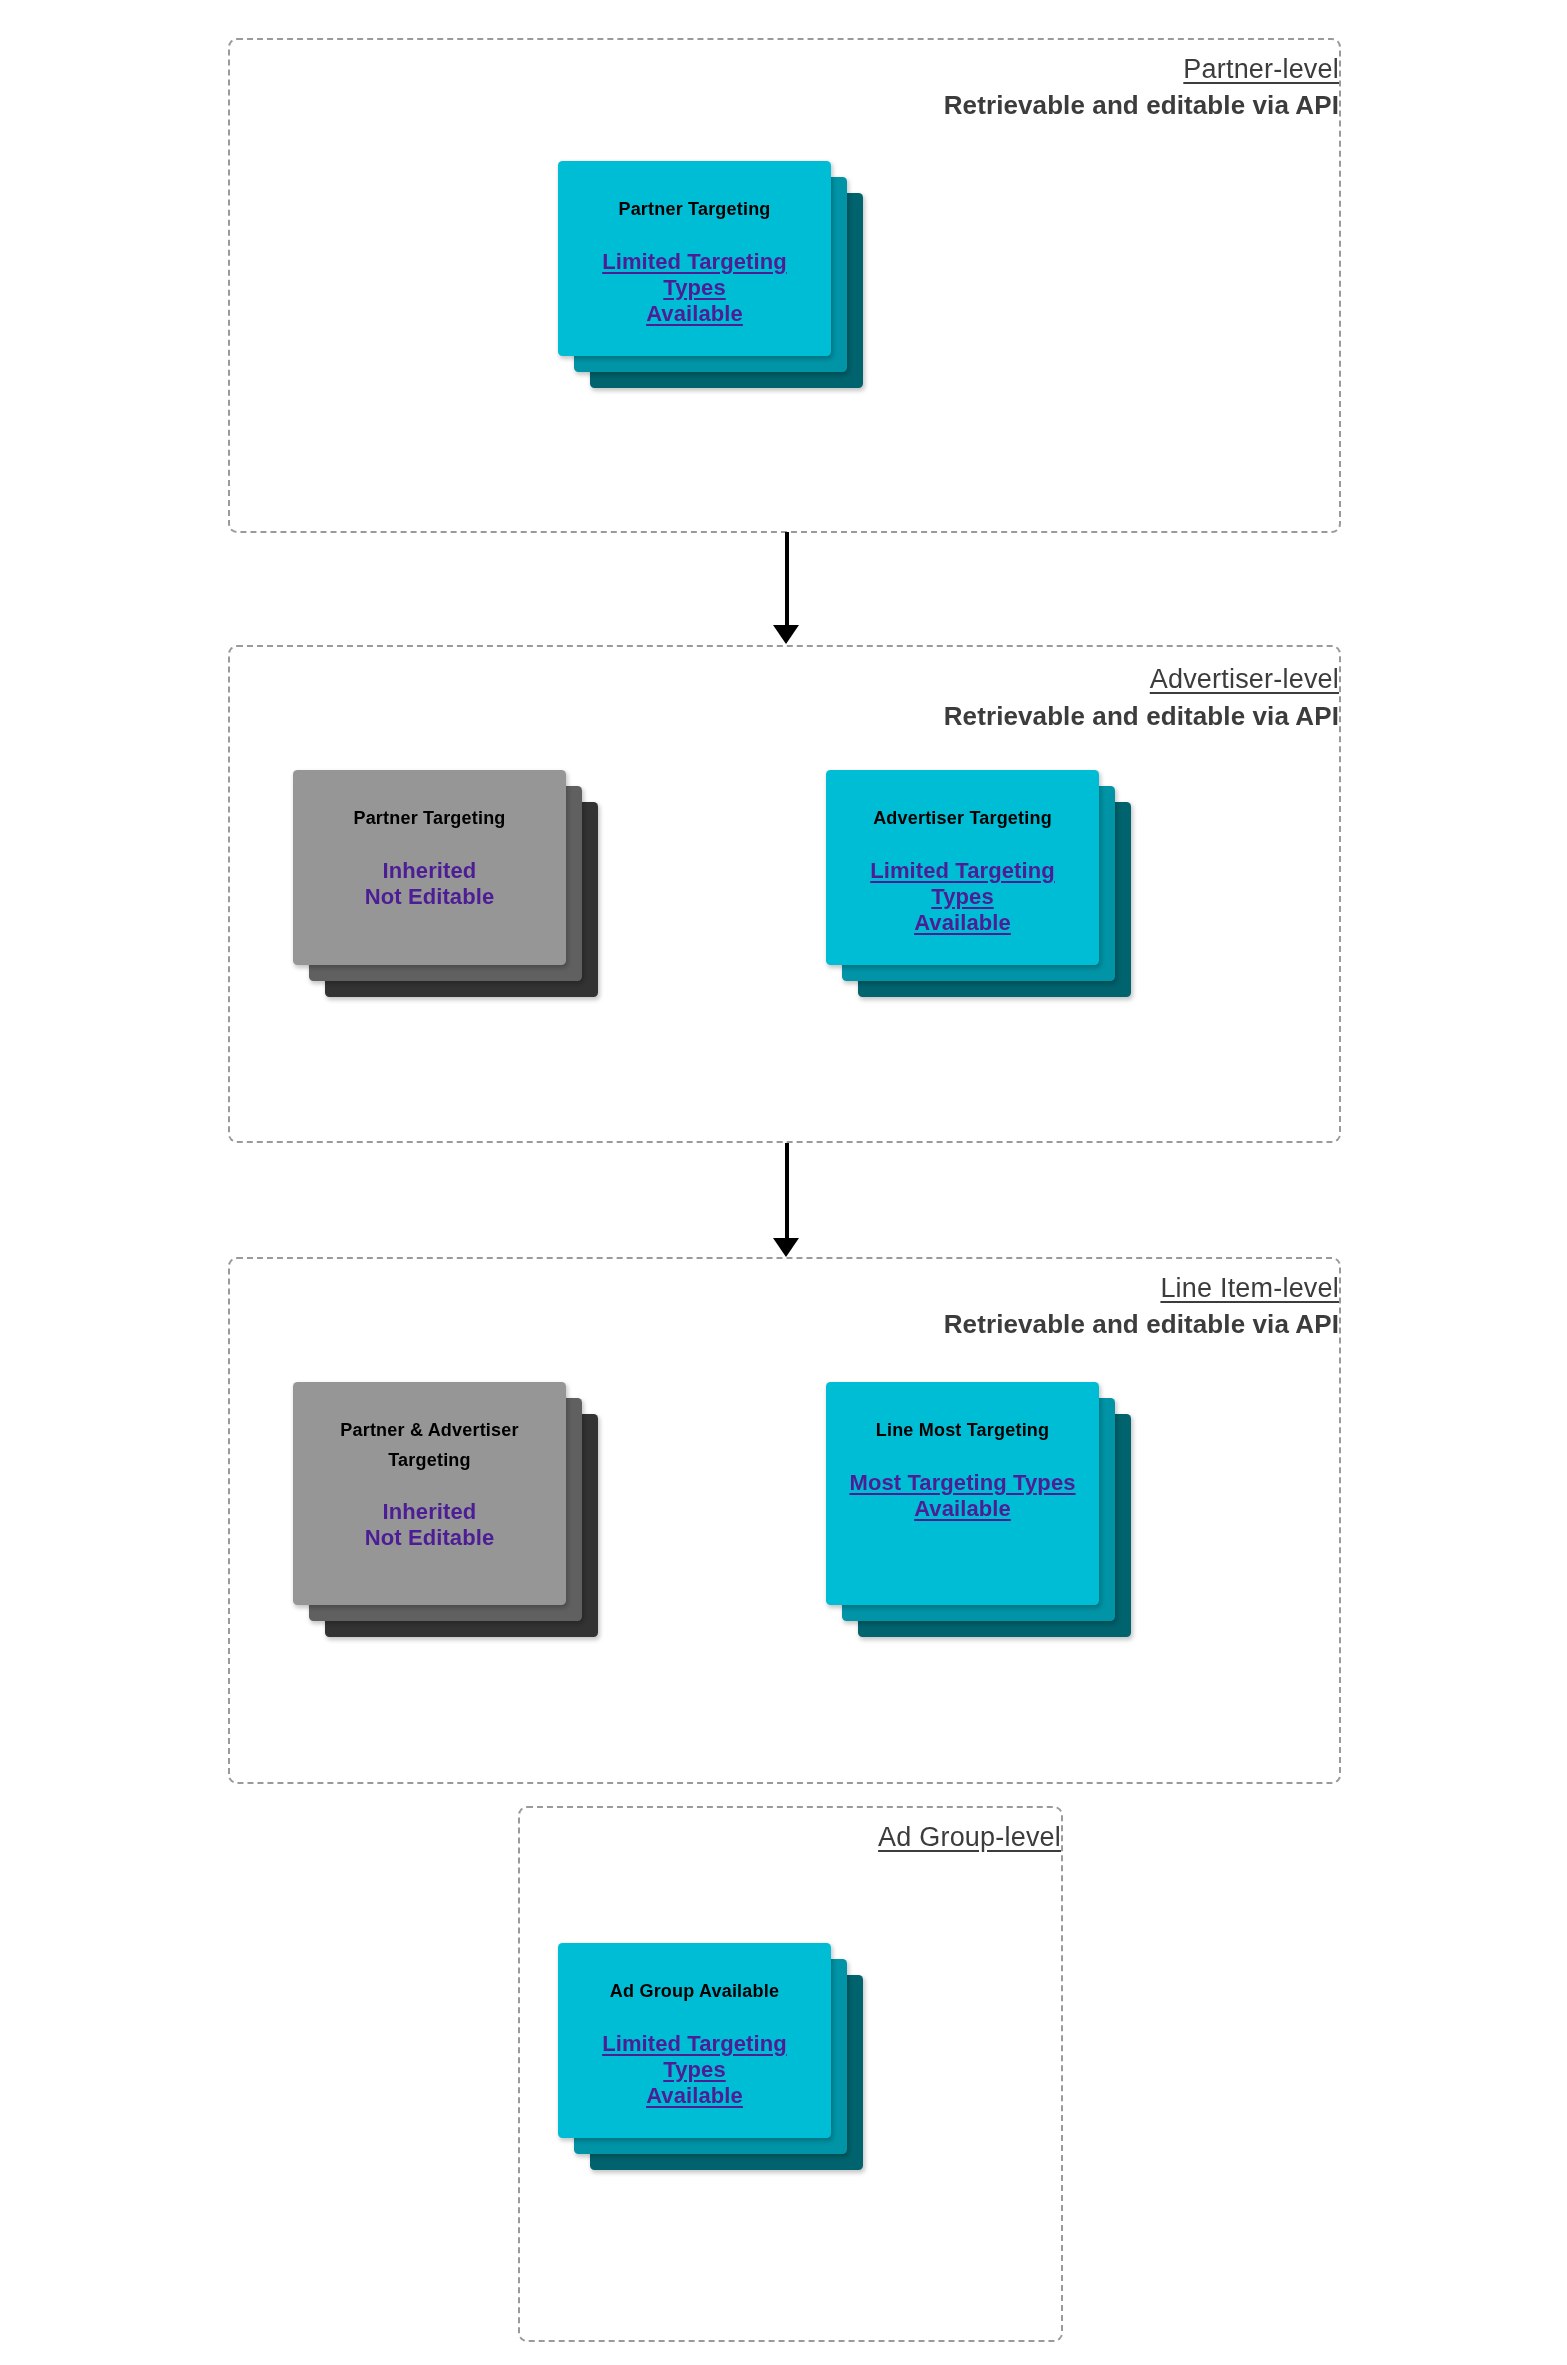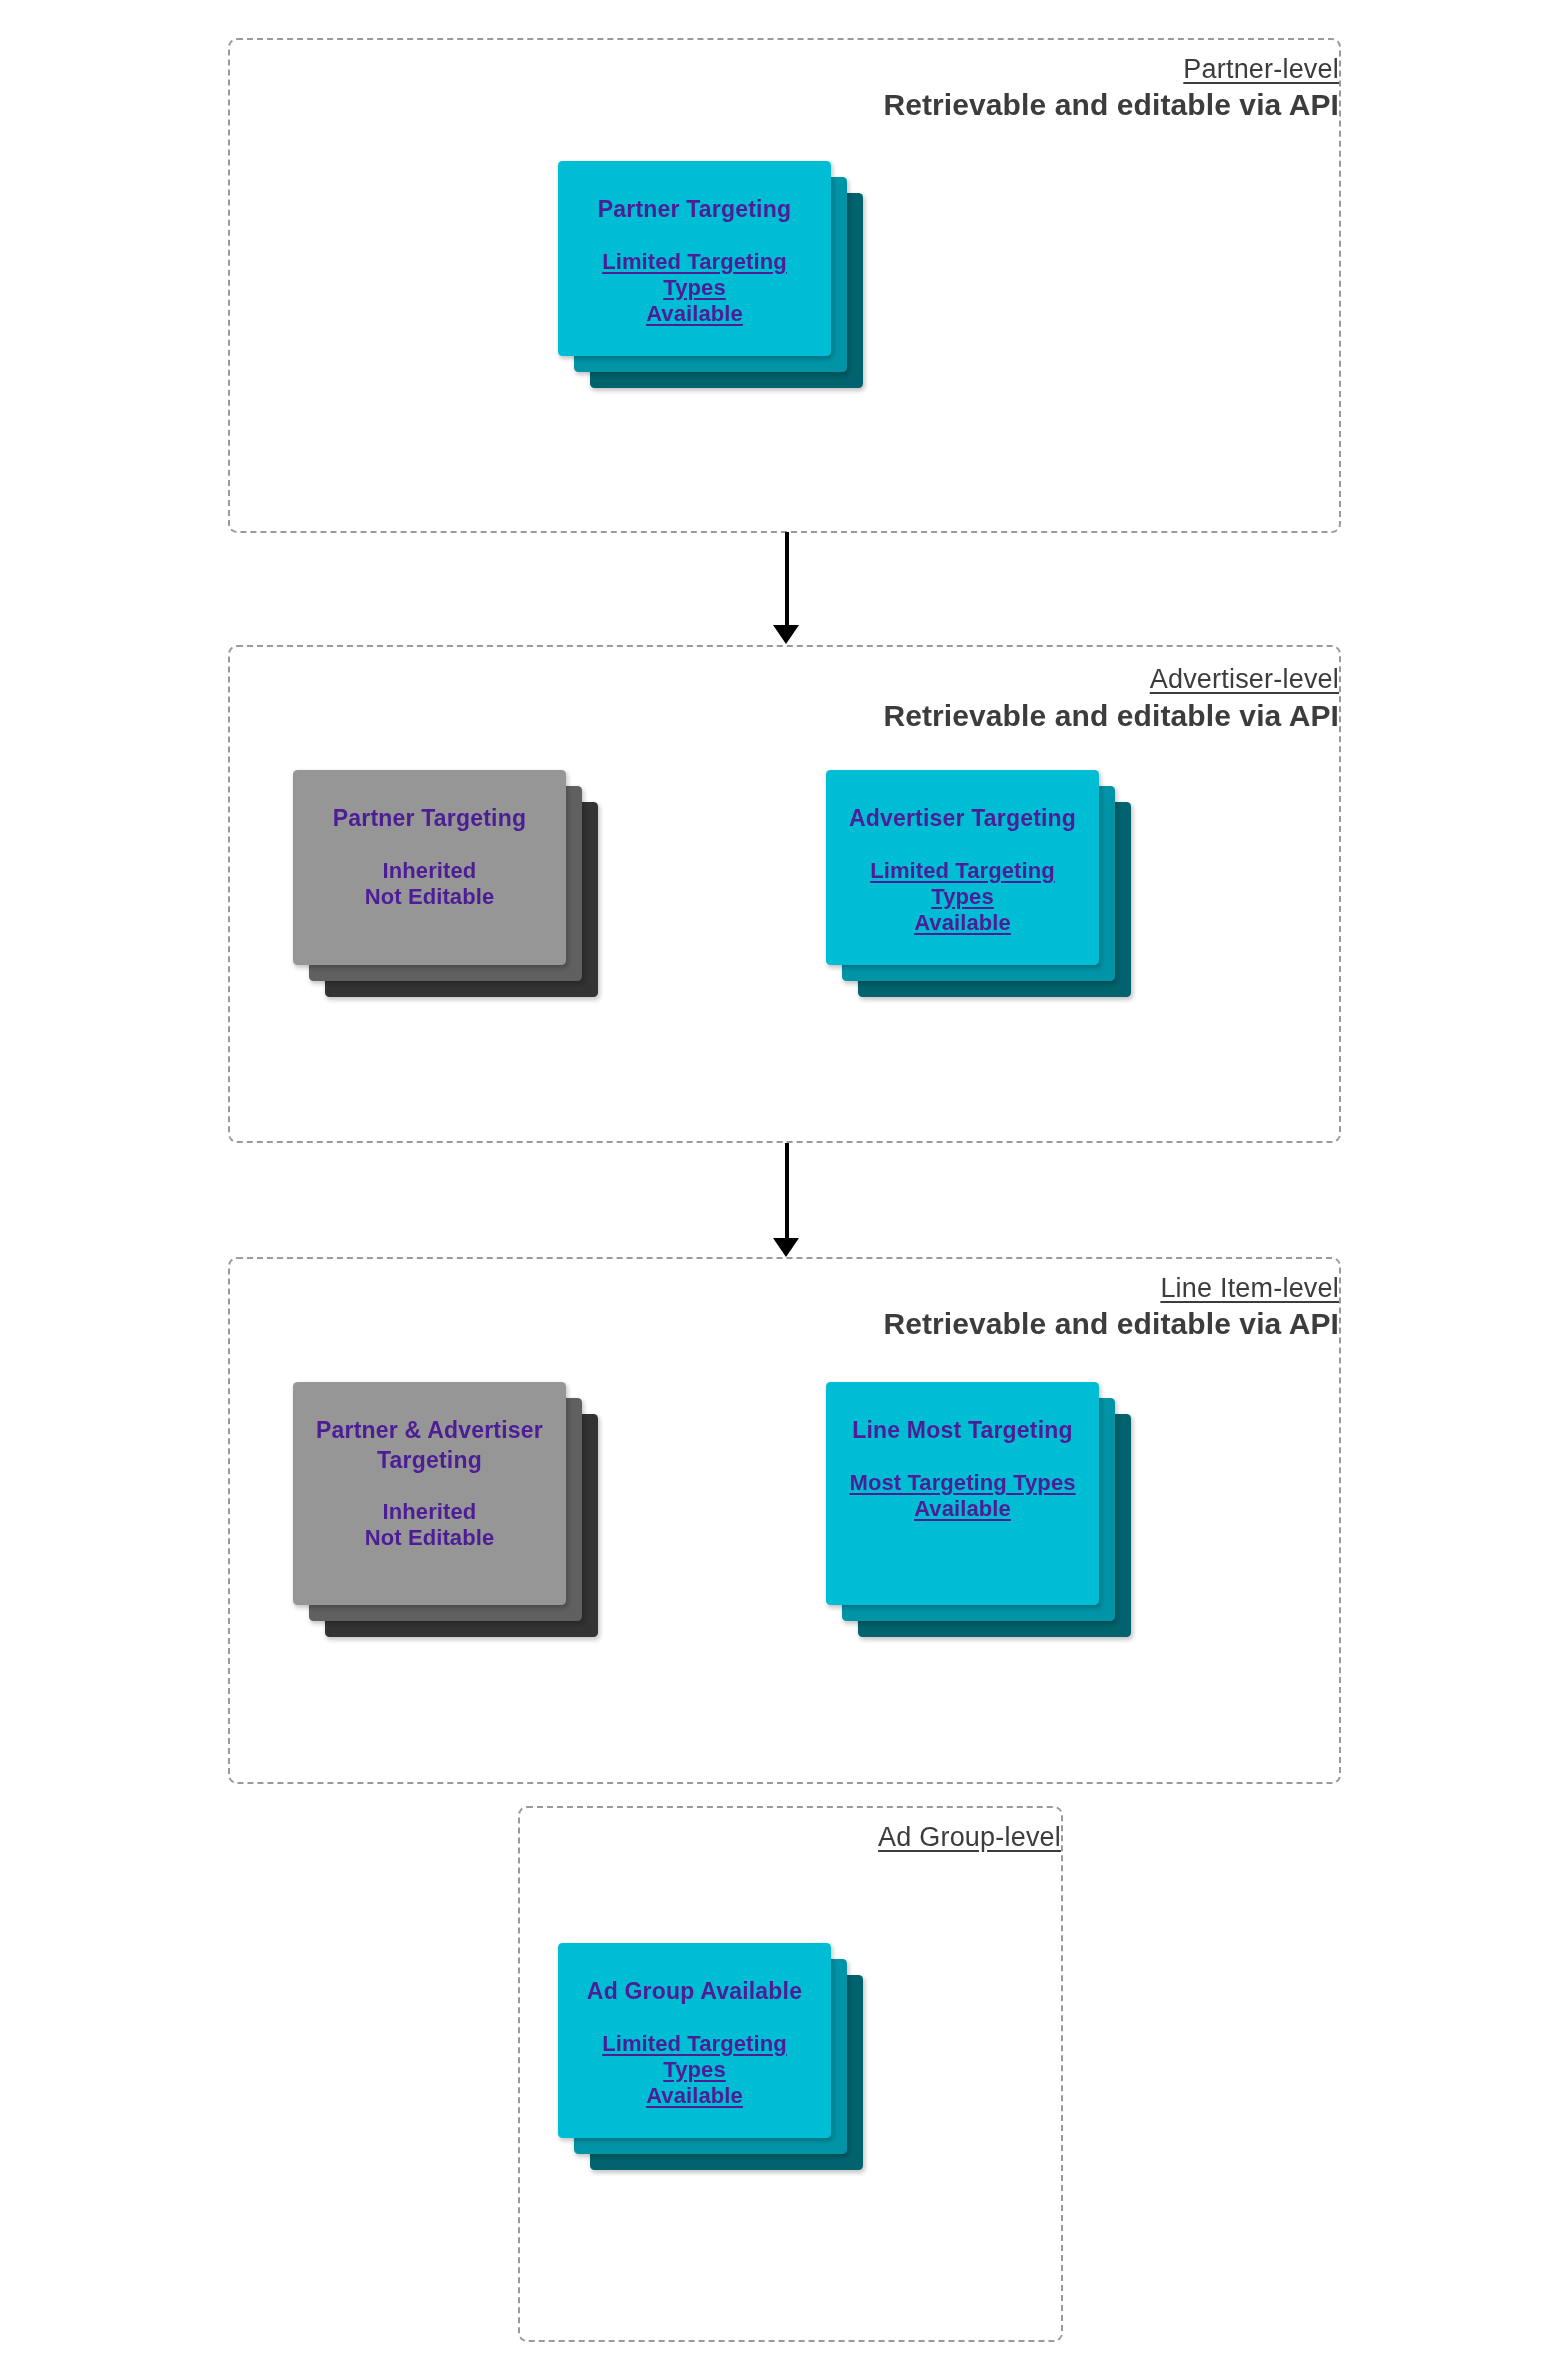--- a/index.html
+++ b/index.html
@@ -49,21 +49,21 @@
     font-size: 27px;
     font-weight: 400;
     color: #3c3c3c;
     text-decoration: underline;
     text-underline-offset: 3.6px;
     line-height: 36px;
     letter-spacing: 0.2px;
   }
   .level-sub {
     display: block;
-    font-size: 30px;
+    font-size: 26px;
     font-weight: 700;
     color: #3c3c3c;
     line-height: 34px;
     margin-top: 1.8px;
     letter-spacing: 0.1px;
   }
   .level-sub.alert { color: #ff2a0d; }
 
   
   .stack {
@@ -98,23 +98,23 @@
     height: 100%;
     display: flex;
     flex-direction: column;
     align-items: center;
     justify-content: flex-start;
     padding-top: 34px;
     box-sizing: border-box;
     text-align: center;
   }
   .card-title {
-    font-size: 23px;
+    font-size: 18px;
     font-weight: 700;
-    color: #4c1d95;
+    color: #000000;
     line-height: 29.5px;
     padding: 0 10.7px;
     letter-spacing: 0.2px;
   }
   .card-note {
     margin-top: 24px;
     font-size: 22px;
     font-weight: 700;
     color: #4c1d95;
     line-height: 26px;

